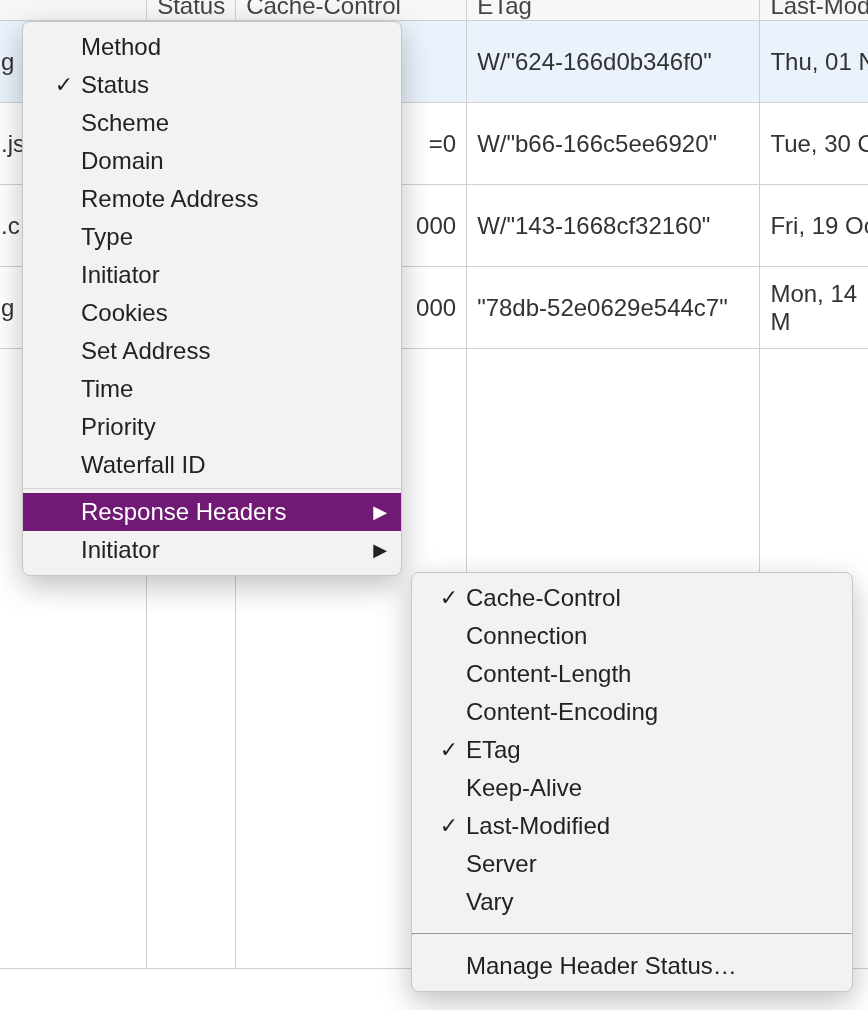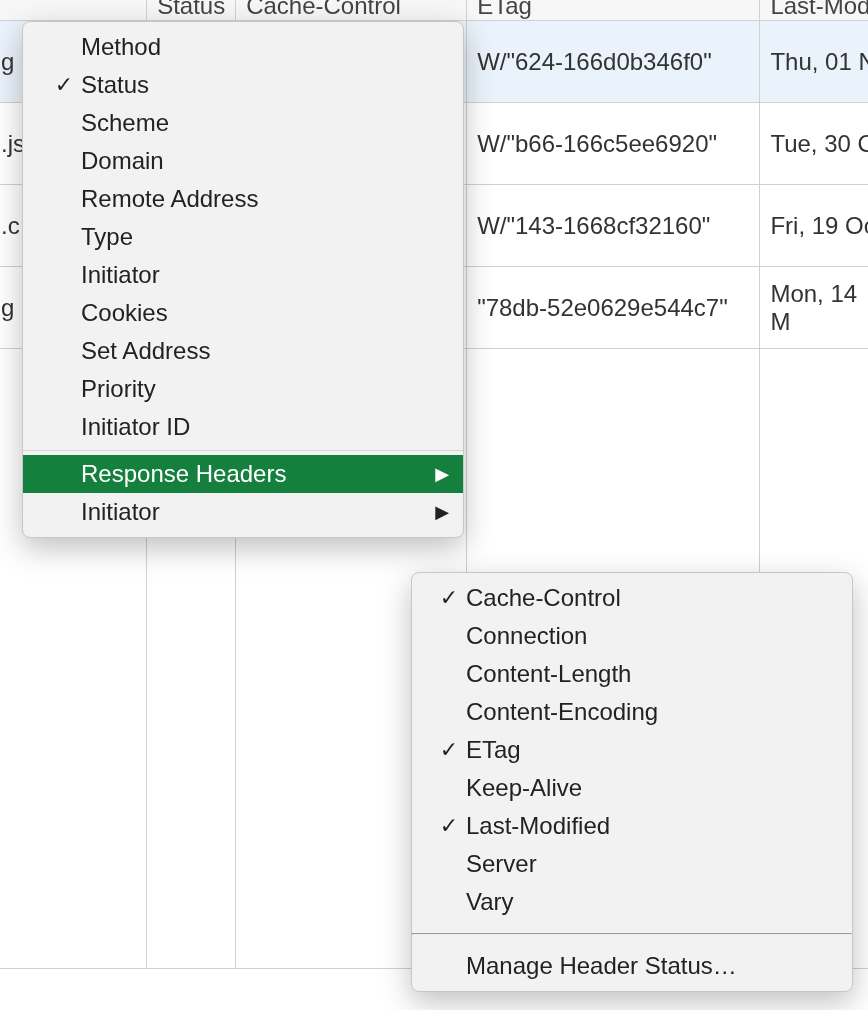--- a/index.html
+++ b/index.html
@@ -46,21 +46,21 @@
   .col-etag   { width: 294px; }
   .col-last   { width: 130px; }
 
   
   .tail-row td { height: 620px; vertical-align: top; }
 
   
   .menu {
     position: absolute;
     left: 22px; top: 21px;
-    width: 442px;
+    width: 380px;
     background: #f2f2f2;
     border: 1px solid #c7c7c7;
     border-radius: 8px;
     box-shadow: 0 10px 30px rgba(0,0,0,0.25);
     padding: 6px 0;
   }
   .menu hr {
     border: none;
     border-top: 1px solid #d4d4d4;
     margin: 4px 0;
@@ -83,21 +83,21 @@
     color: #222;
     font-size: 22px;
   }
   .menu-item .label { margin-left: 30px; }
   .menu-item .arrow {
     margin-left: auto;
     font-size: 18px;
     color: #222;
   }
   .menu-item.highlight {
-    background: #15803d;
+    background: #701a75;
     color: #fff;
   }
   .menu-item.highlight .arrow,
   .menu-item.highlight .check { color: #fff; }
 
   
   .submenu {
     position: absolute;
     left: 411px; top: 572px;
     width: 442px;
@@ -196,25 +196,29 @@
       <div class="menu-item">
         <span class="check"></span>
         <span class="label">Cookies</span>
       </div>
       <div class="menu-item">
         <span class="check"></span>
         <span class="label">Set Address</span>
       </div>
       <div class="menu-item">
         <span class="check"></span>
+        <span class="label">Time</span>
+      </div>
+      <div class="menu-item">
+        <span class="check"></span>
         <span class="label">Priority</span>
       </div>
       <div class="menu-item">
         <span class="check"></span>
-        <span class="label">Initiator ID</span>
+        <span class="label">Waterfall ID</span>
       </div>
     </div>
   <hr>
   <div id="menu-sections">
       <div class="menu-item highlight">
         <span class="check"></span>
         <span class="label">Response Headers</span>
         <span class="arrow">▶</span>
       </div>
       <div class="menu-item">

